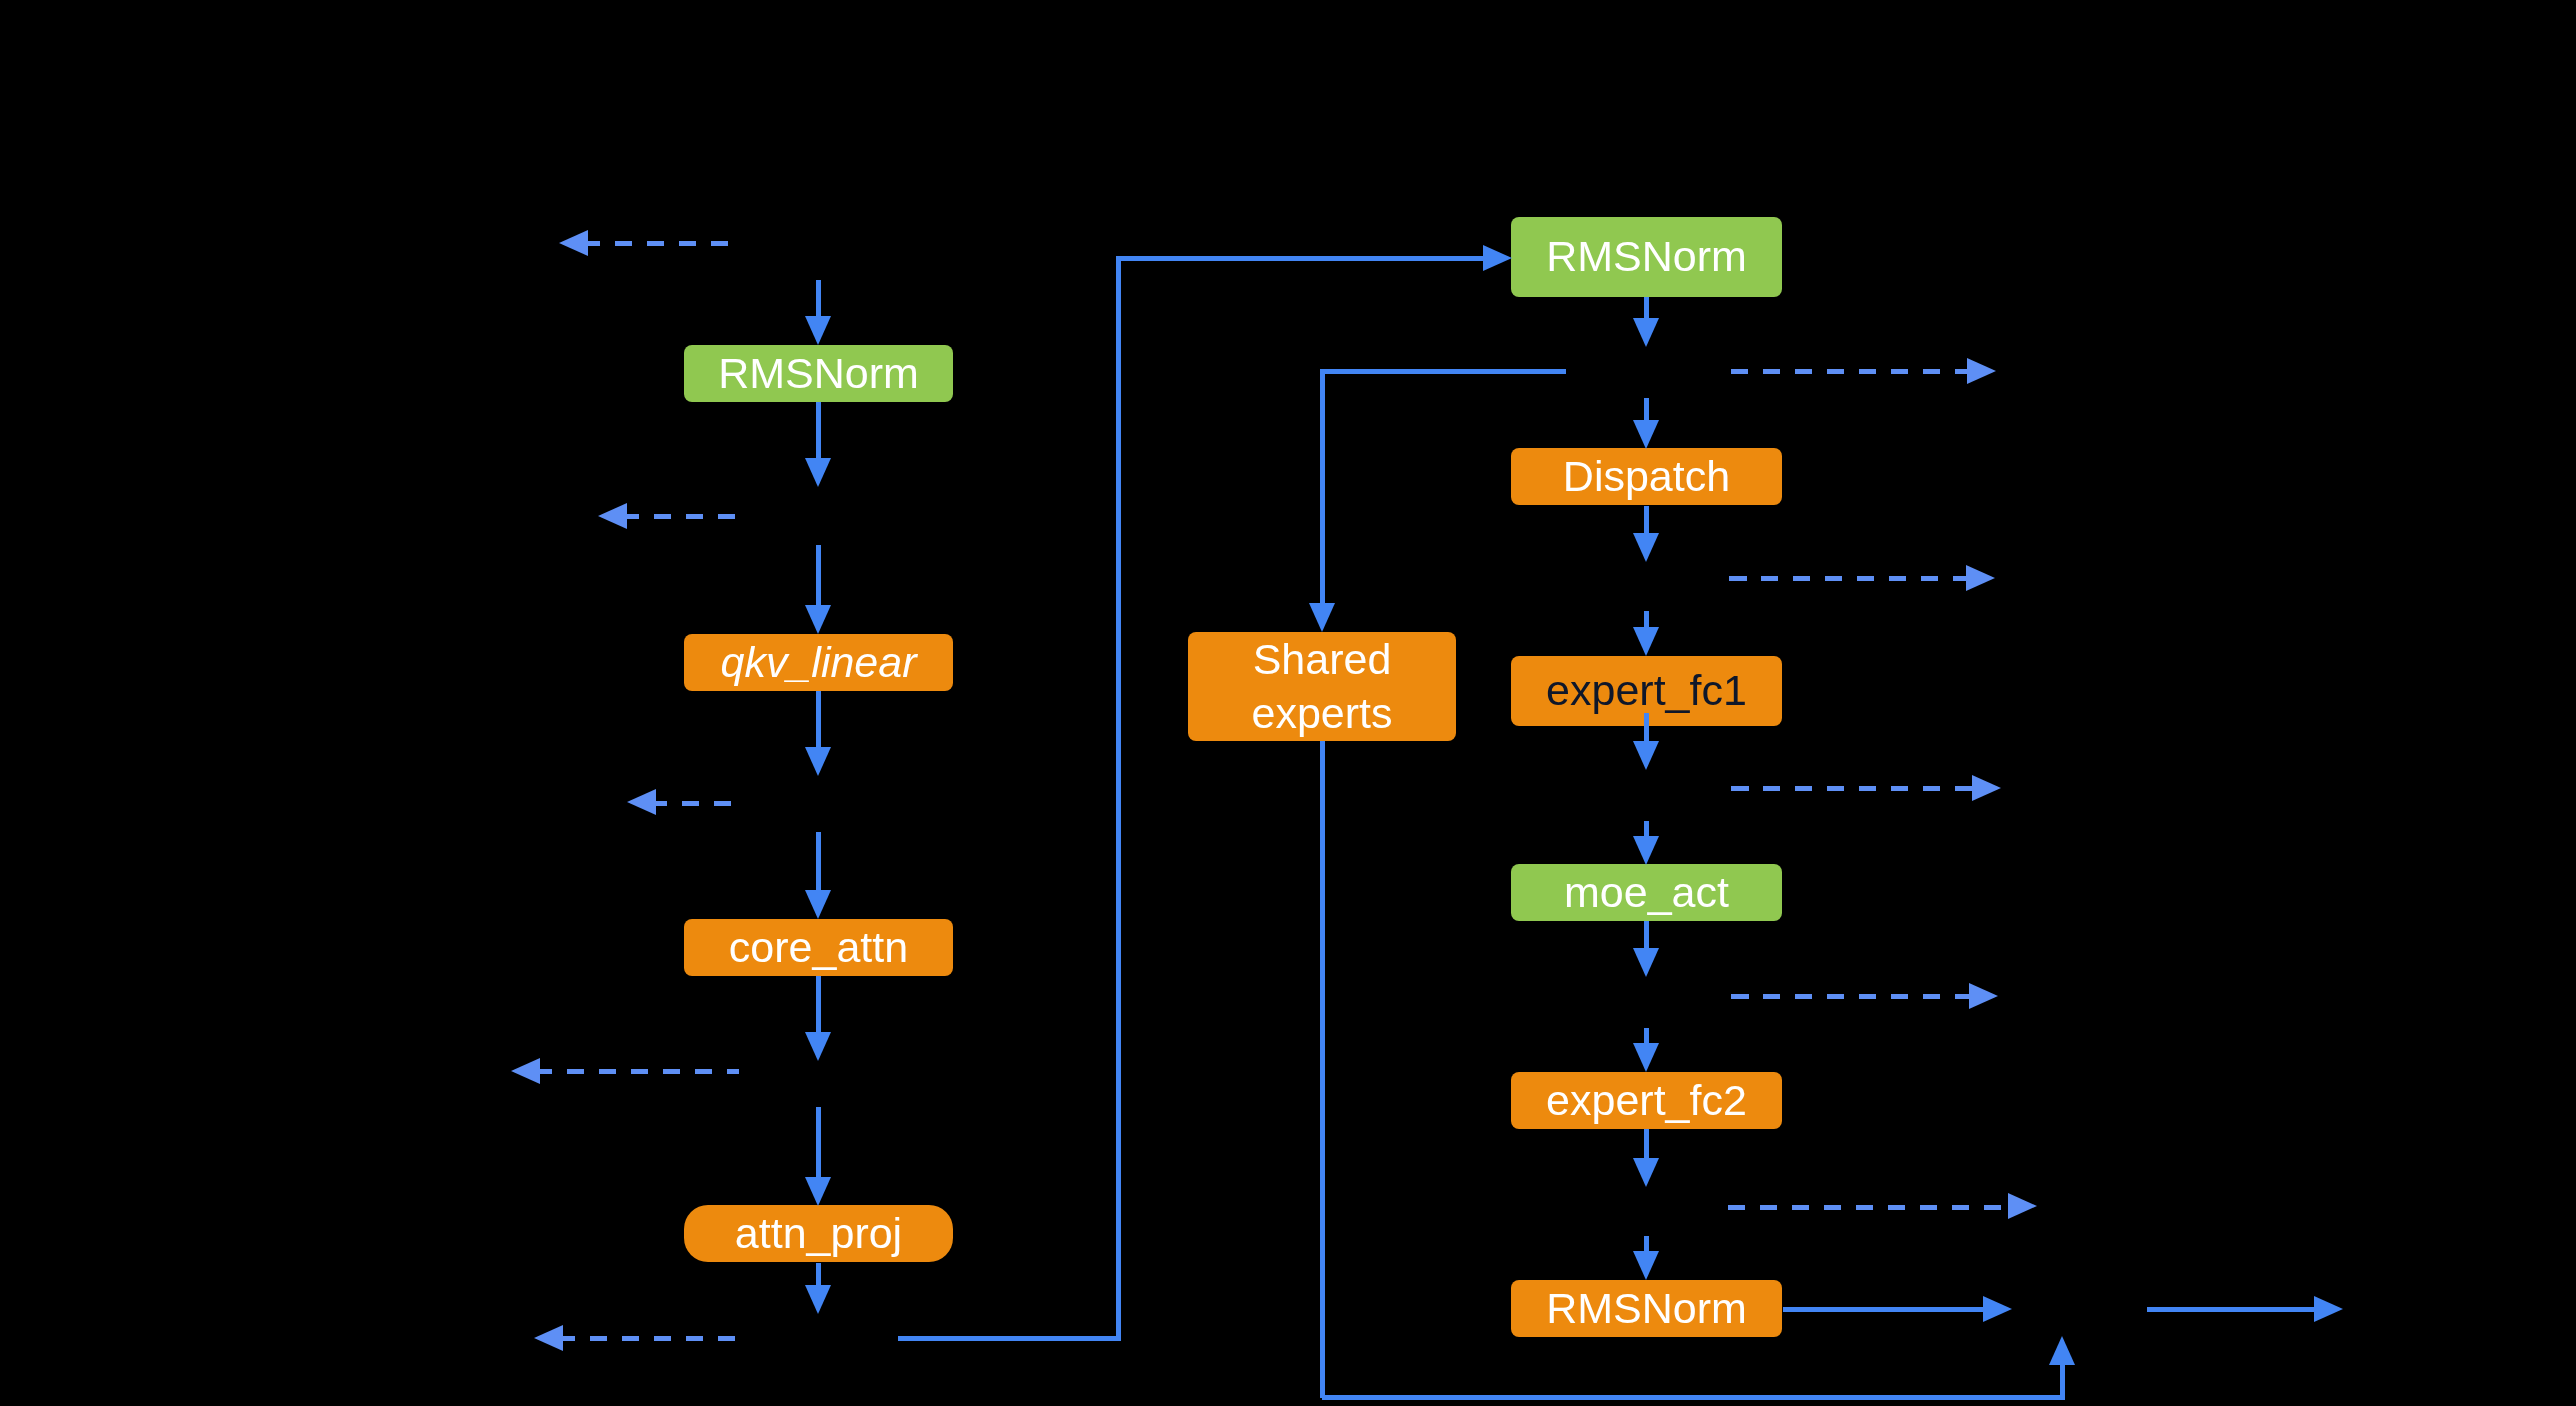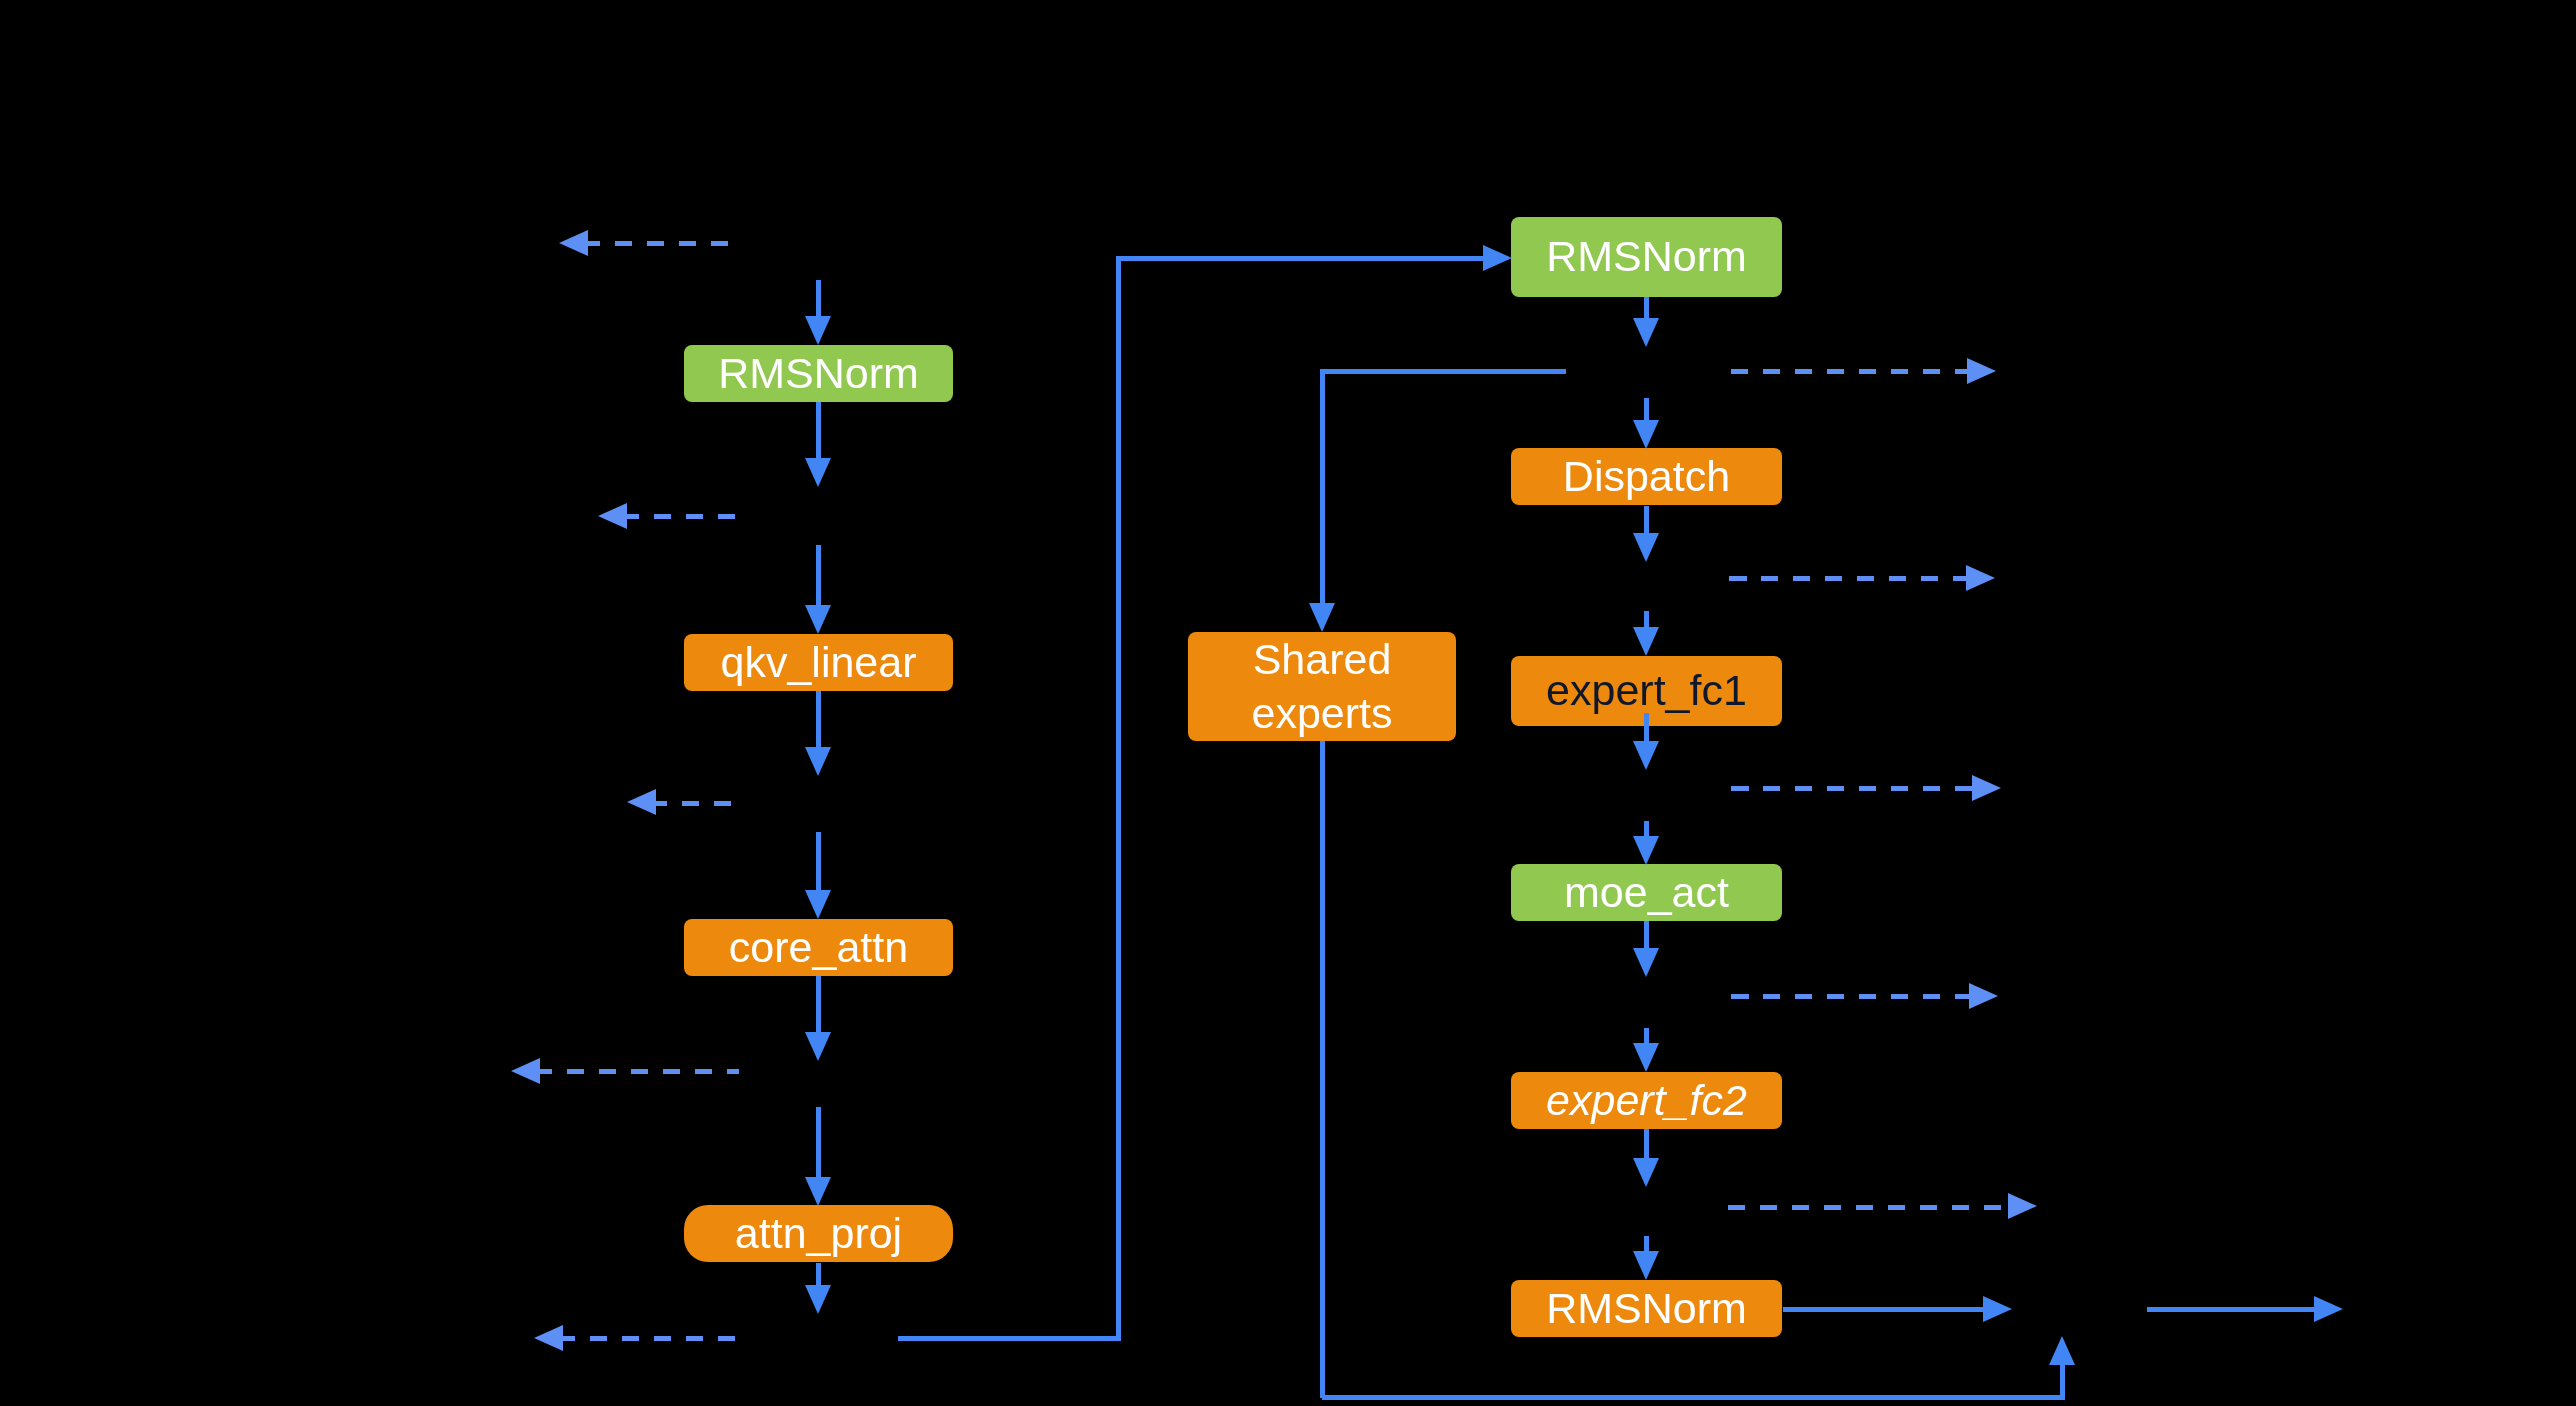--- a/index.html
+++ b/index.html
@@ -9,30 +9,30 @@
         border-radius:8px;color:#fff;font-size:43px;line-height:1.25;text-align:center;
         white-space:pre-line;}
   .seg{position:absolute;}
   .head{position:absolute;width:0;height:0;}
 </style>
 </head>
 <body>
 
 <div id="stage" style="background: rgb(0, 0, 0);">
     <div class="node" style="left: 684px; top: 345px; width: 269px; height: 57px; background: rgb(144, 200, 80); color: rgb(255, 255, 255);"><span>RMSNorm</span></div>
-    <div class="node" style="left: 684px; top: 634px; width: 269px; height: 57px; background: rgb(237, 138, 14); color: rgb(255, 255, 255);"><span>qkv_linear</span></div>
+    <div class="node" style="left: 684px; top: 634px; width: 269px; height: 57px; background: rgb(237, 138, 14); color: rgb(255, 255, 255); font-style: italic;"><span>qkv_linear</span></div>
     <div class="node" style="left: 684px; top: 919px; width: 269px; height: 57px; background: rgb(237, 138, 14); color: rgb(255, 255, 255);"><span>core_attn</span></div>
     <div class="node" style="left: 684px; top: 1205px; width: 269px; height: 57px; background: rgb(237, 138, 14); color: rgb(255, 255, 255); border-radius: 24px;"><span>attn_proj</span></div>
     <div class="node" style="left: 1511px; top: 217px; width: 271px; height: 80px; background: rgb(144, 200, 80); color: rgb(255, 255, 255);"><span>RMSNorm</span></div>
     <div class="node" style="left: 1511px; top: 448px; width: 271px; height: 57px; background: rgb(237, 138, 14); color: rgb(255, 255, 255); align-items: center;"><span>Dispatch</span></div>
     <div class="node" style="left: 1188px; top: 632px; width: 268px; height: 109px; background: rgb(237, 138, 14); color: rgb(255, 255, 255);"><span>Shared
 experts</span></div>
     <div class="node" style="left: 1511px; top: 656px; width: 271px; height: 70px; background: rgb(237, 138, 14); color: #0f172a;"><span>expert_fc1</span></div>
     <div class="node" style="left: 1511px; top: 864px; width: 271px; height: 57px; background: rgb(144, 200, 80); color: rgb(255, 255, 255);"><span>moe_act</span></div>
-    <div class="node" style="left: 1511px; top: 1072px; width: 271px; height: 57px; background: rgb(237, 138, 14); color: rgb(255, 255, 255); font-style: italic;"><span>expert_fc2</span></div>
+    <div class="node" style="left: 1511px; top: 1072px; width: 271px; height: 57px; background: rgb(237, 138, 14); color: rgb(255, 255, 255);"><span>expert_fc2</span></div>
     <div class="node" style="left: 1511px; top: 1280px; width: 271px; height: 57px; background: rgb(237, 138, 14); color: rgb(255, 255, 255);"><span>RMSNorm</span></div>
     <div class="head" style="left: 805px; top: 316px; border-left: 13.5px solid transparent; border-right: 13.5px solid transparent; border-top: 29px solid rgb(66, 133, 244);"></div>
     <div class="seg" style="left: 816px; top: 280px; width: 4.8px; height: 41px; background: rgb(66, 133, 244);"></div>
     <div class="head" style="left: 805px; top: 458px; border-left: 13.5px solid transparent; border-right: 13.5px solid transparent; border-top: 29px solid rgb(66, 133, 244);"></div>
     <div class="seg" style="left: 816px; top: 402px; width: 4.8px; height: 60px; background: rgb(66, 133, 244);"></div>
     <div class="head" style="left: 805px; top: 605px; border-left: 13.5px solid transparent; border-right: 13.5px solid transparent; border-top: 29px solid rgb(66, 133, 244);"></div>
     <div class="seg" style="left: 816px; top: 545px; width: 4.8px; height: 64px; background: rgb(66, 133, 244);"></div>
     <div class="head" style="left: 805px; top: 747px; border-left: 13.5px solid transparent; border-right: 13.5px solid transparent; border-top: 29px solid rgb(66, 133, 244);"></div>
     <div class="seg" style="left: 816px; top: 691px; width: 4.8px; height: 60px; background: rgb(66, 133, 244);"></div>
     <div class="head" style="left: 805px; top: 890px; border-left: 13.5px solid transparent; border-right: 13.5px solid transparent; border-top: 29px solid rgb(66, 133, 244);"></div>

